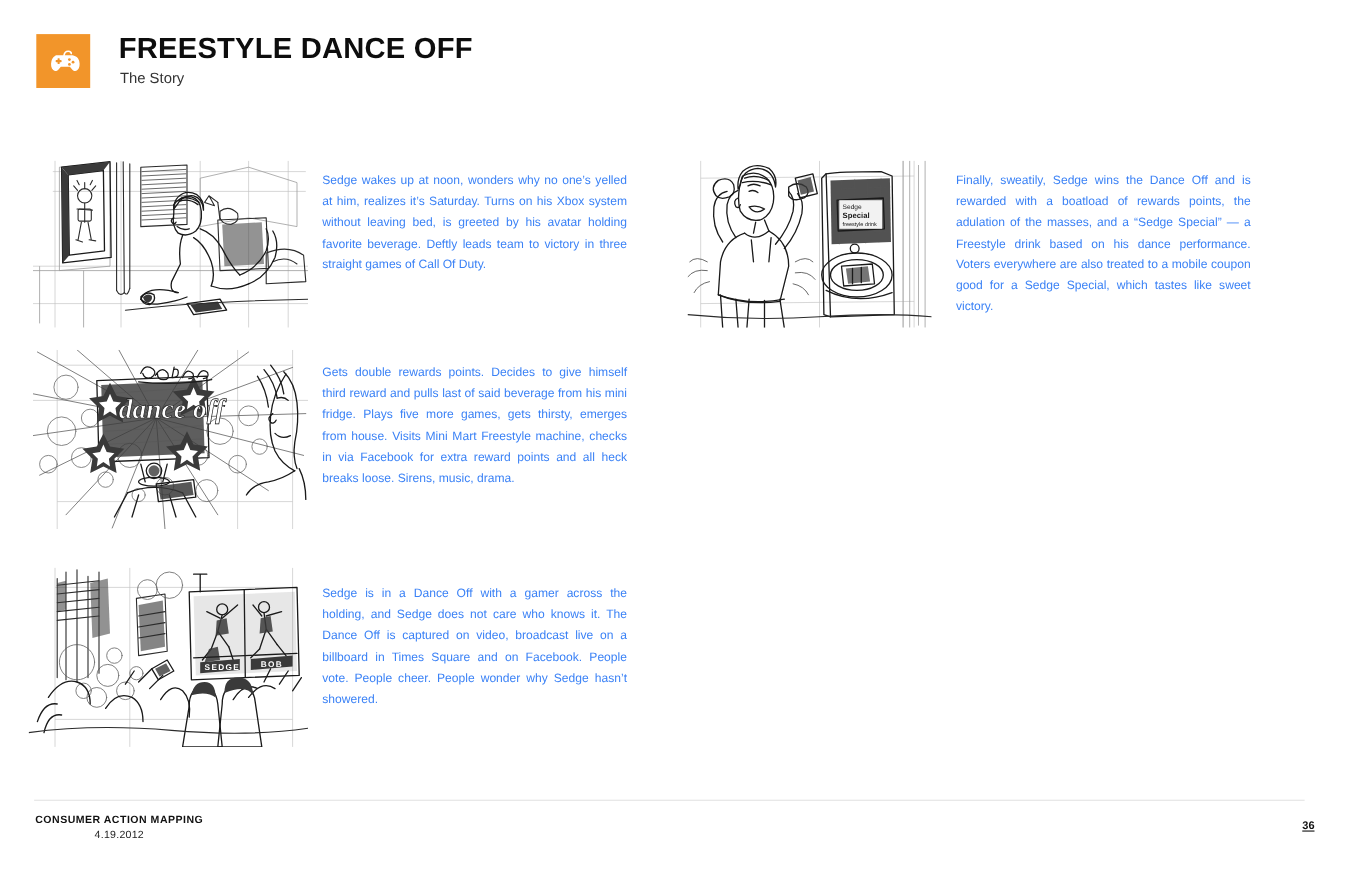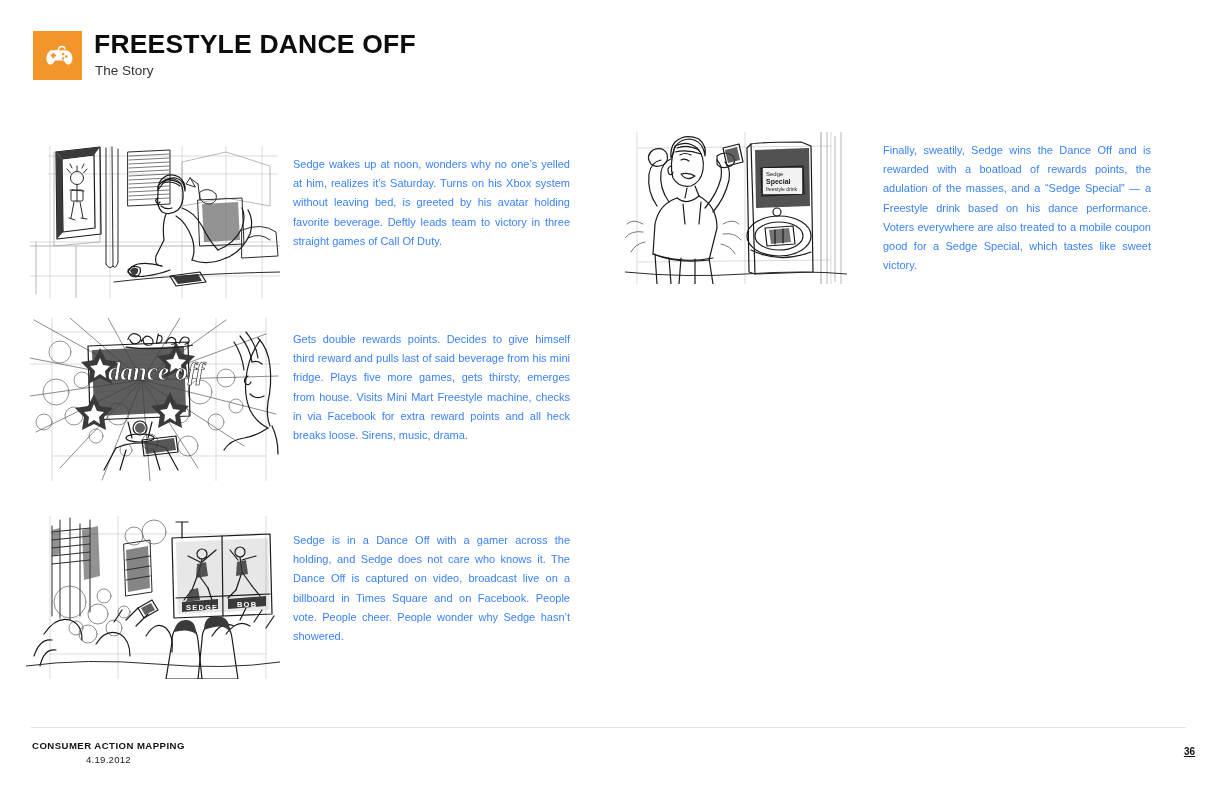--- a/index.html
+++ b/index.html
@@ -28,21 +28,21 @@
     width: 49px;
     height: 49px;
     background: #F2952A;
     display: flex;
     align-items: center;
     justify-content: center;
     flex: 0 0 auto;
   }
   #brand-mark svg { display: block; }
   #header-text {
-    margin-left: 12px;
+    margin-left: 26px;
     display: flex;
     flex-direction: column;
     justify-content: center;
   }
   #deck-title {
     font-size: 26.5px;
     font-weight: bold;
     letter-spacing: 0.2px;
     line-height: 1.02;
     color: #0d0d0d;
@@ -85,21 +85,21 @@
   #panel-1 .panel-copy { width: 277px; margin-left: 13px; margin-top: 9px; }
 
   #panel-2 { left: 30px;  top: 318px; }
   #panel-2 .panel-art { width: 250px; height: 163px; }
   #panel-2 .panel-copy { width: 277px; margin-left: 13px; margin-top: 12px; }
 
   #panel-3 { left: 26px;  top: 516px; }
   #panel-3 .panel-art { width: 254px; height: 163px; }
   #panel-3 .panel-copy { width: 277px; margin-left: 13px; margin-top: 15px; }
 
-  #panel-4 { left: 625px; top: 132px; gap: 14px; }
+  #panel-4 { left: 625px; top: 146px; }
   #panel-4 .panel-art { width: 222px; height: 152px; }
   #panel-4 .panel-copy { width: 268px; margin-left: 22px; margin-top: 9px; }
 
   
   #footer-divider {
     position: absolute;
     left: 31px;
     top: 727px;
     width: 1155px;
     height: 1px;

